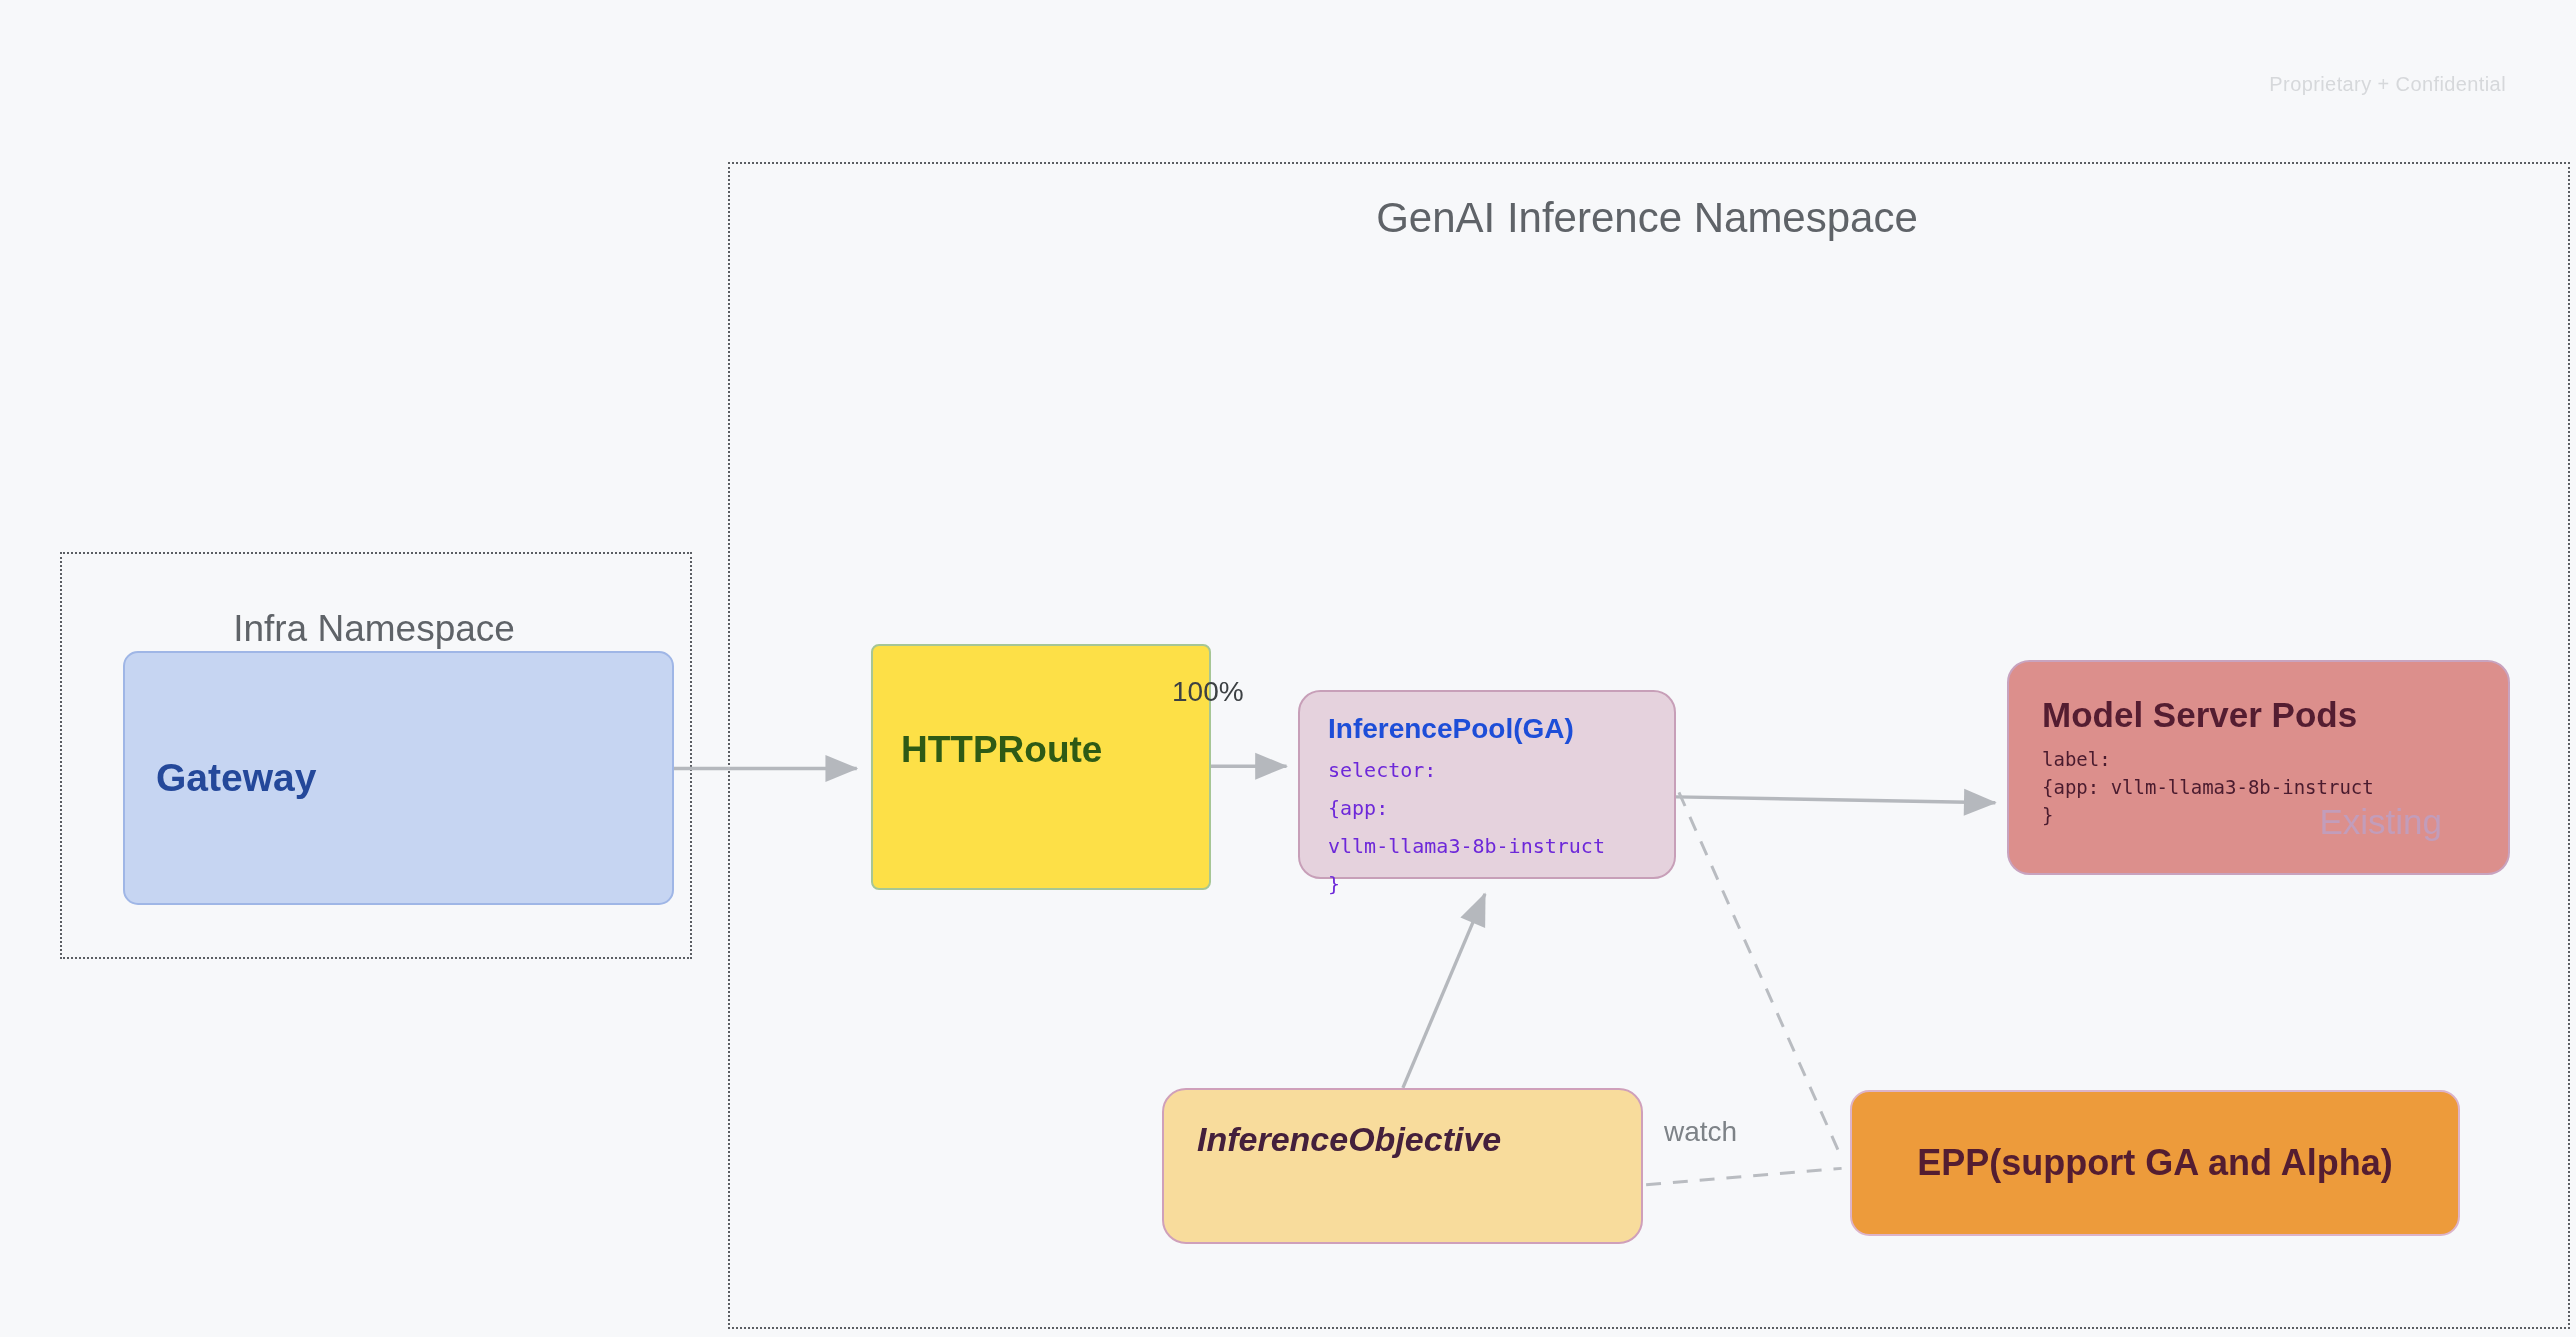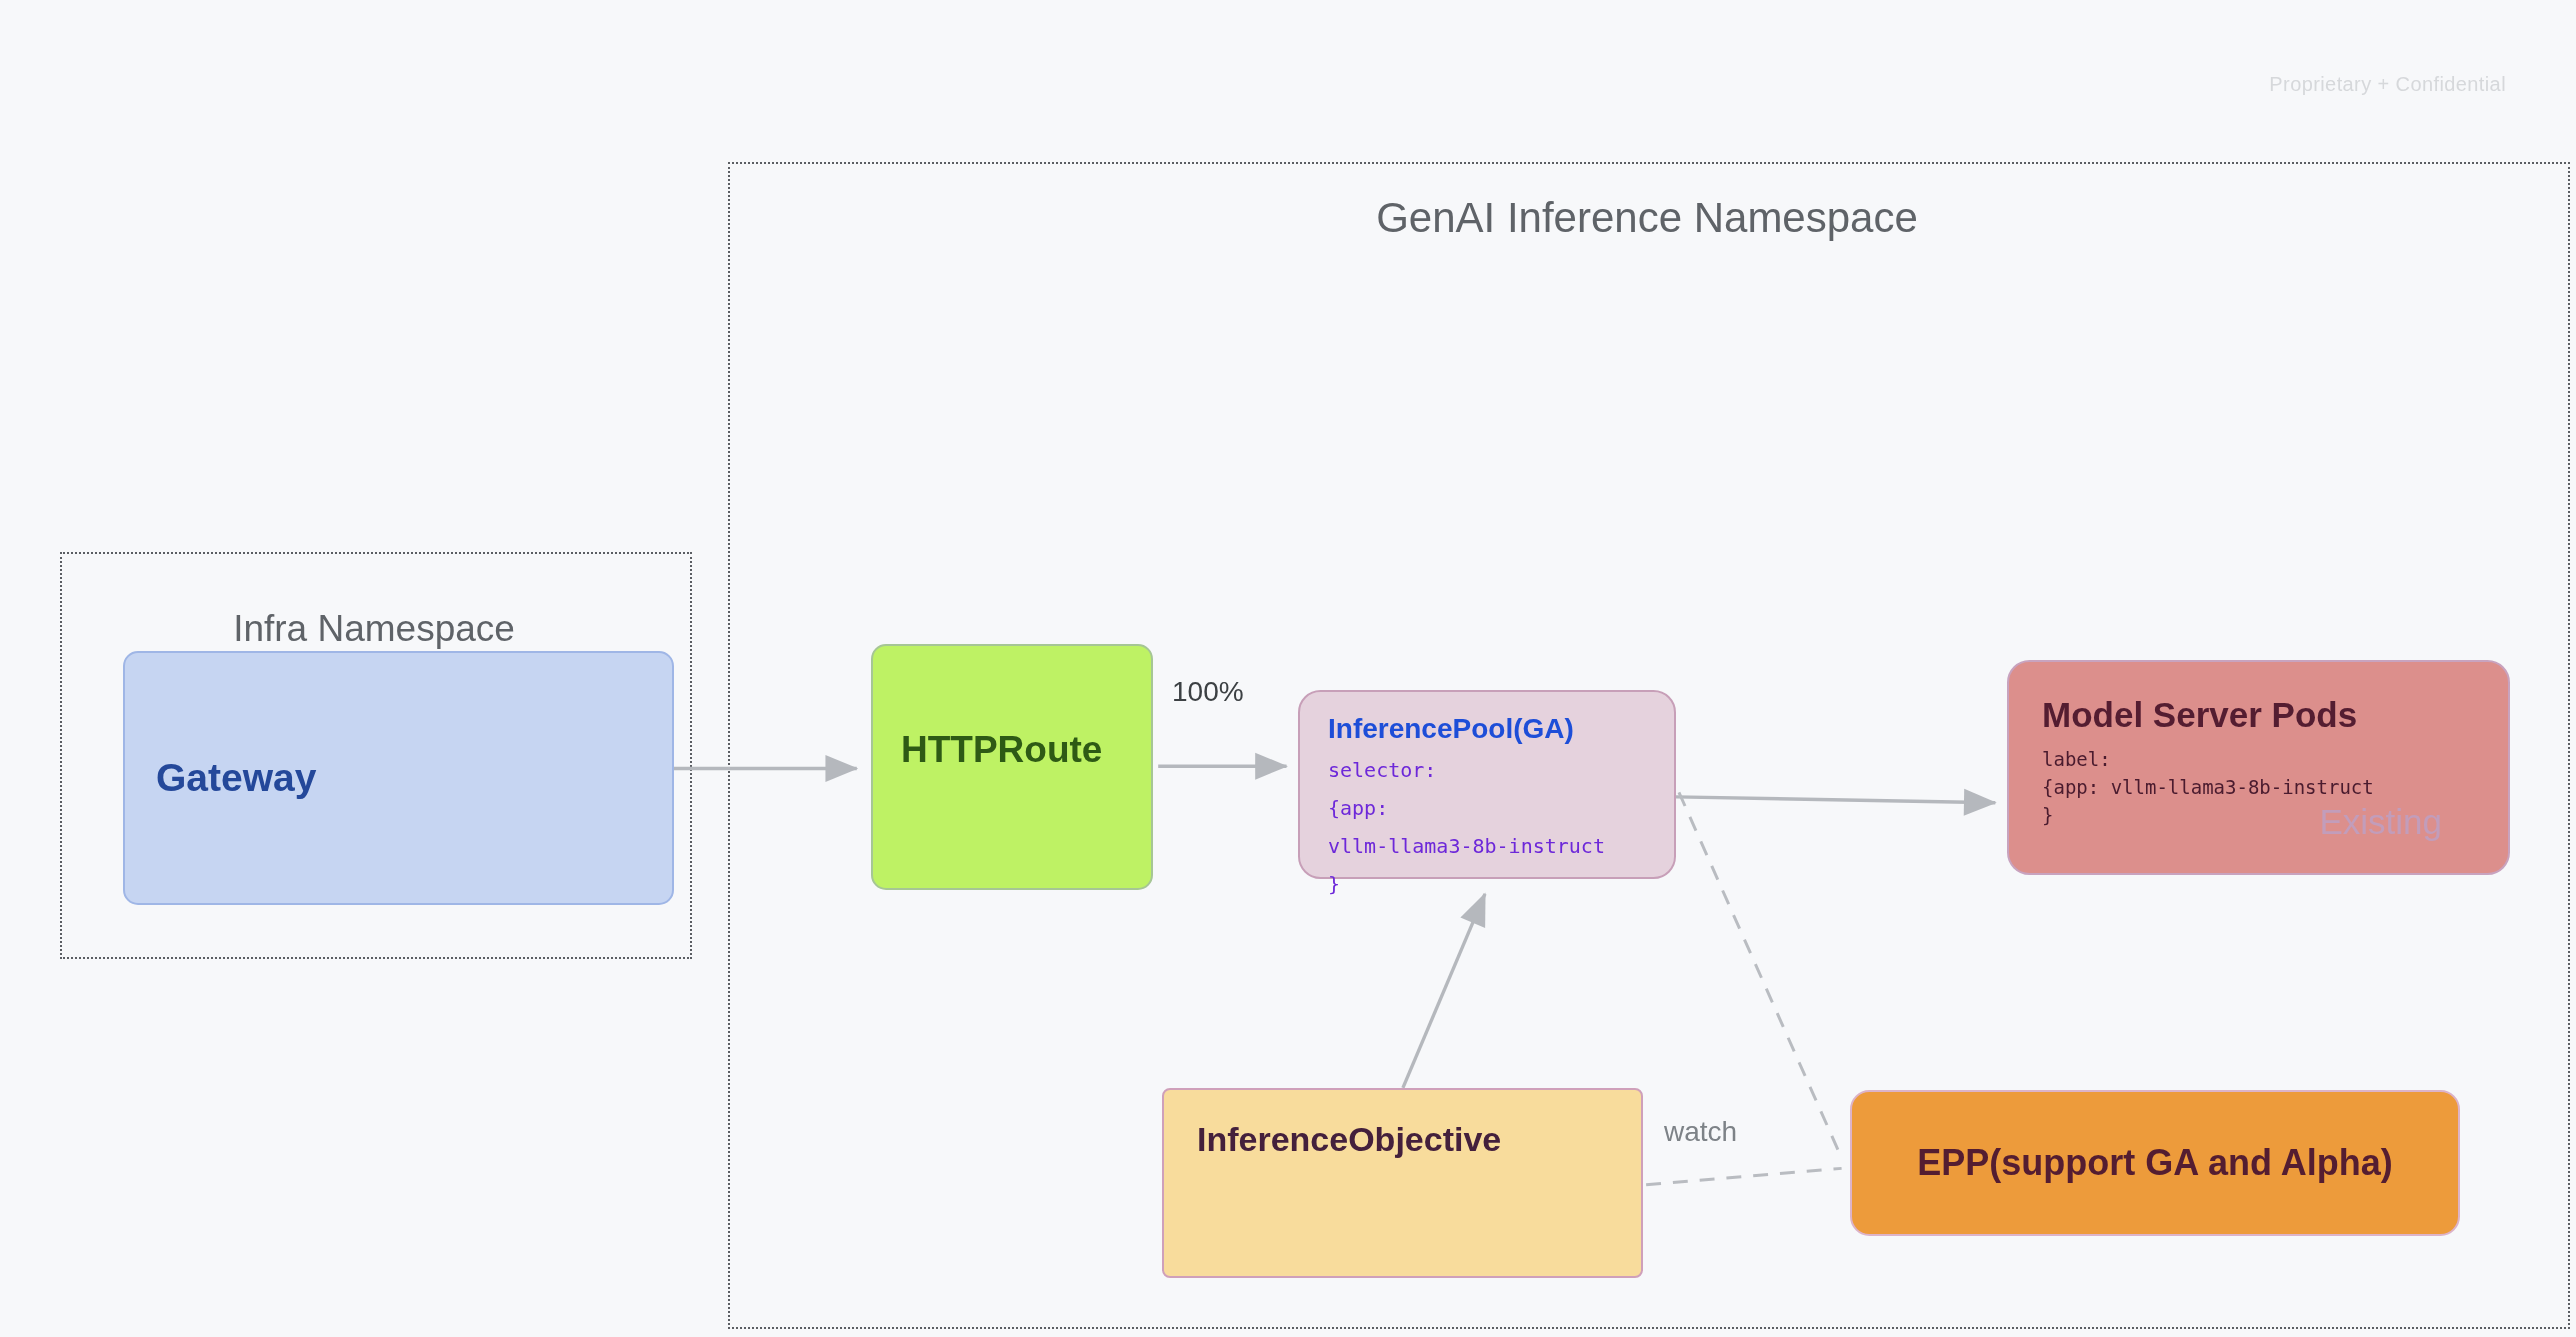--- a/index.html
+++ b/index.html
@@ -81,25 +81,25 @@
     padding-left: 31px;
   }
   .node-gateway .node-label {
     font-size: 39px;
     font-weight: bold;
     color: #24489a;
   }
   .node-httproute {
     left: 871px;
     top: 644px;
-    width: 282px;
+    width: 340px;
     height: 246px;
-    background: #bef264;
+    background: #fde047;
     border-color: #a6c695;
-    border-radius: 15px;
+    border-radius: 8px;
     display: flex;
     align-items: center;
     padding-left: 28px;
     padding-bottom: 34px;
     box-sizing: border-box;
   }
   .node-httproute .node-label {
     font-size: 37px;
     font-weight: bold;
     color: #2e5a15;
@@ -155,25 +155,26 @@
     right: 66px;
     top: 140px;
     font-size: 35px;
     font-weight: 400;
     color: #c29dbb;
   }
   .node-objective {
     left: 1162px;
     top: 1088px;
     width: 481px;
-    height: 190px;
+    height: 156px;
     background: #f8dc9c;
     border-color: #cfa0ba;
-    border-radius: 8px;
+    border-radius: 24px;
     padding: 30px 0 0 33px;
+    font-style: italic;
   }
   .node-objective .node-title {
     font-size: 34px;
     font-weight: bold;
     color: #44203c;
     margin-bottom: 9px;
   }
   .node-objective .node-body {
     font-family: "DejaVu Sans Mono", monospace;
     font-size: 24.6px;

